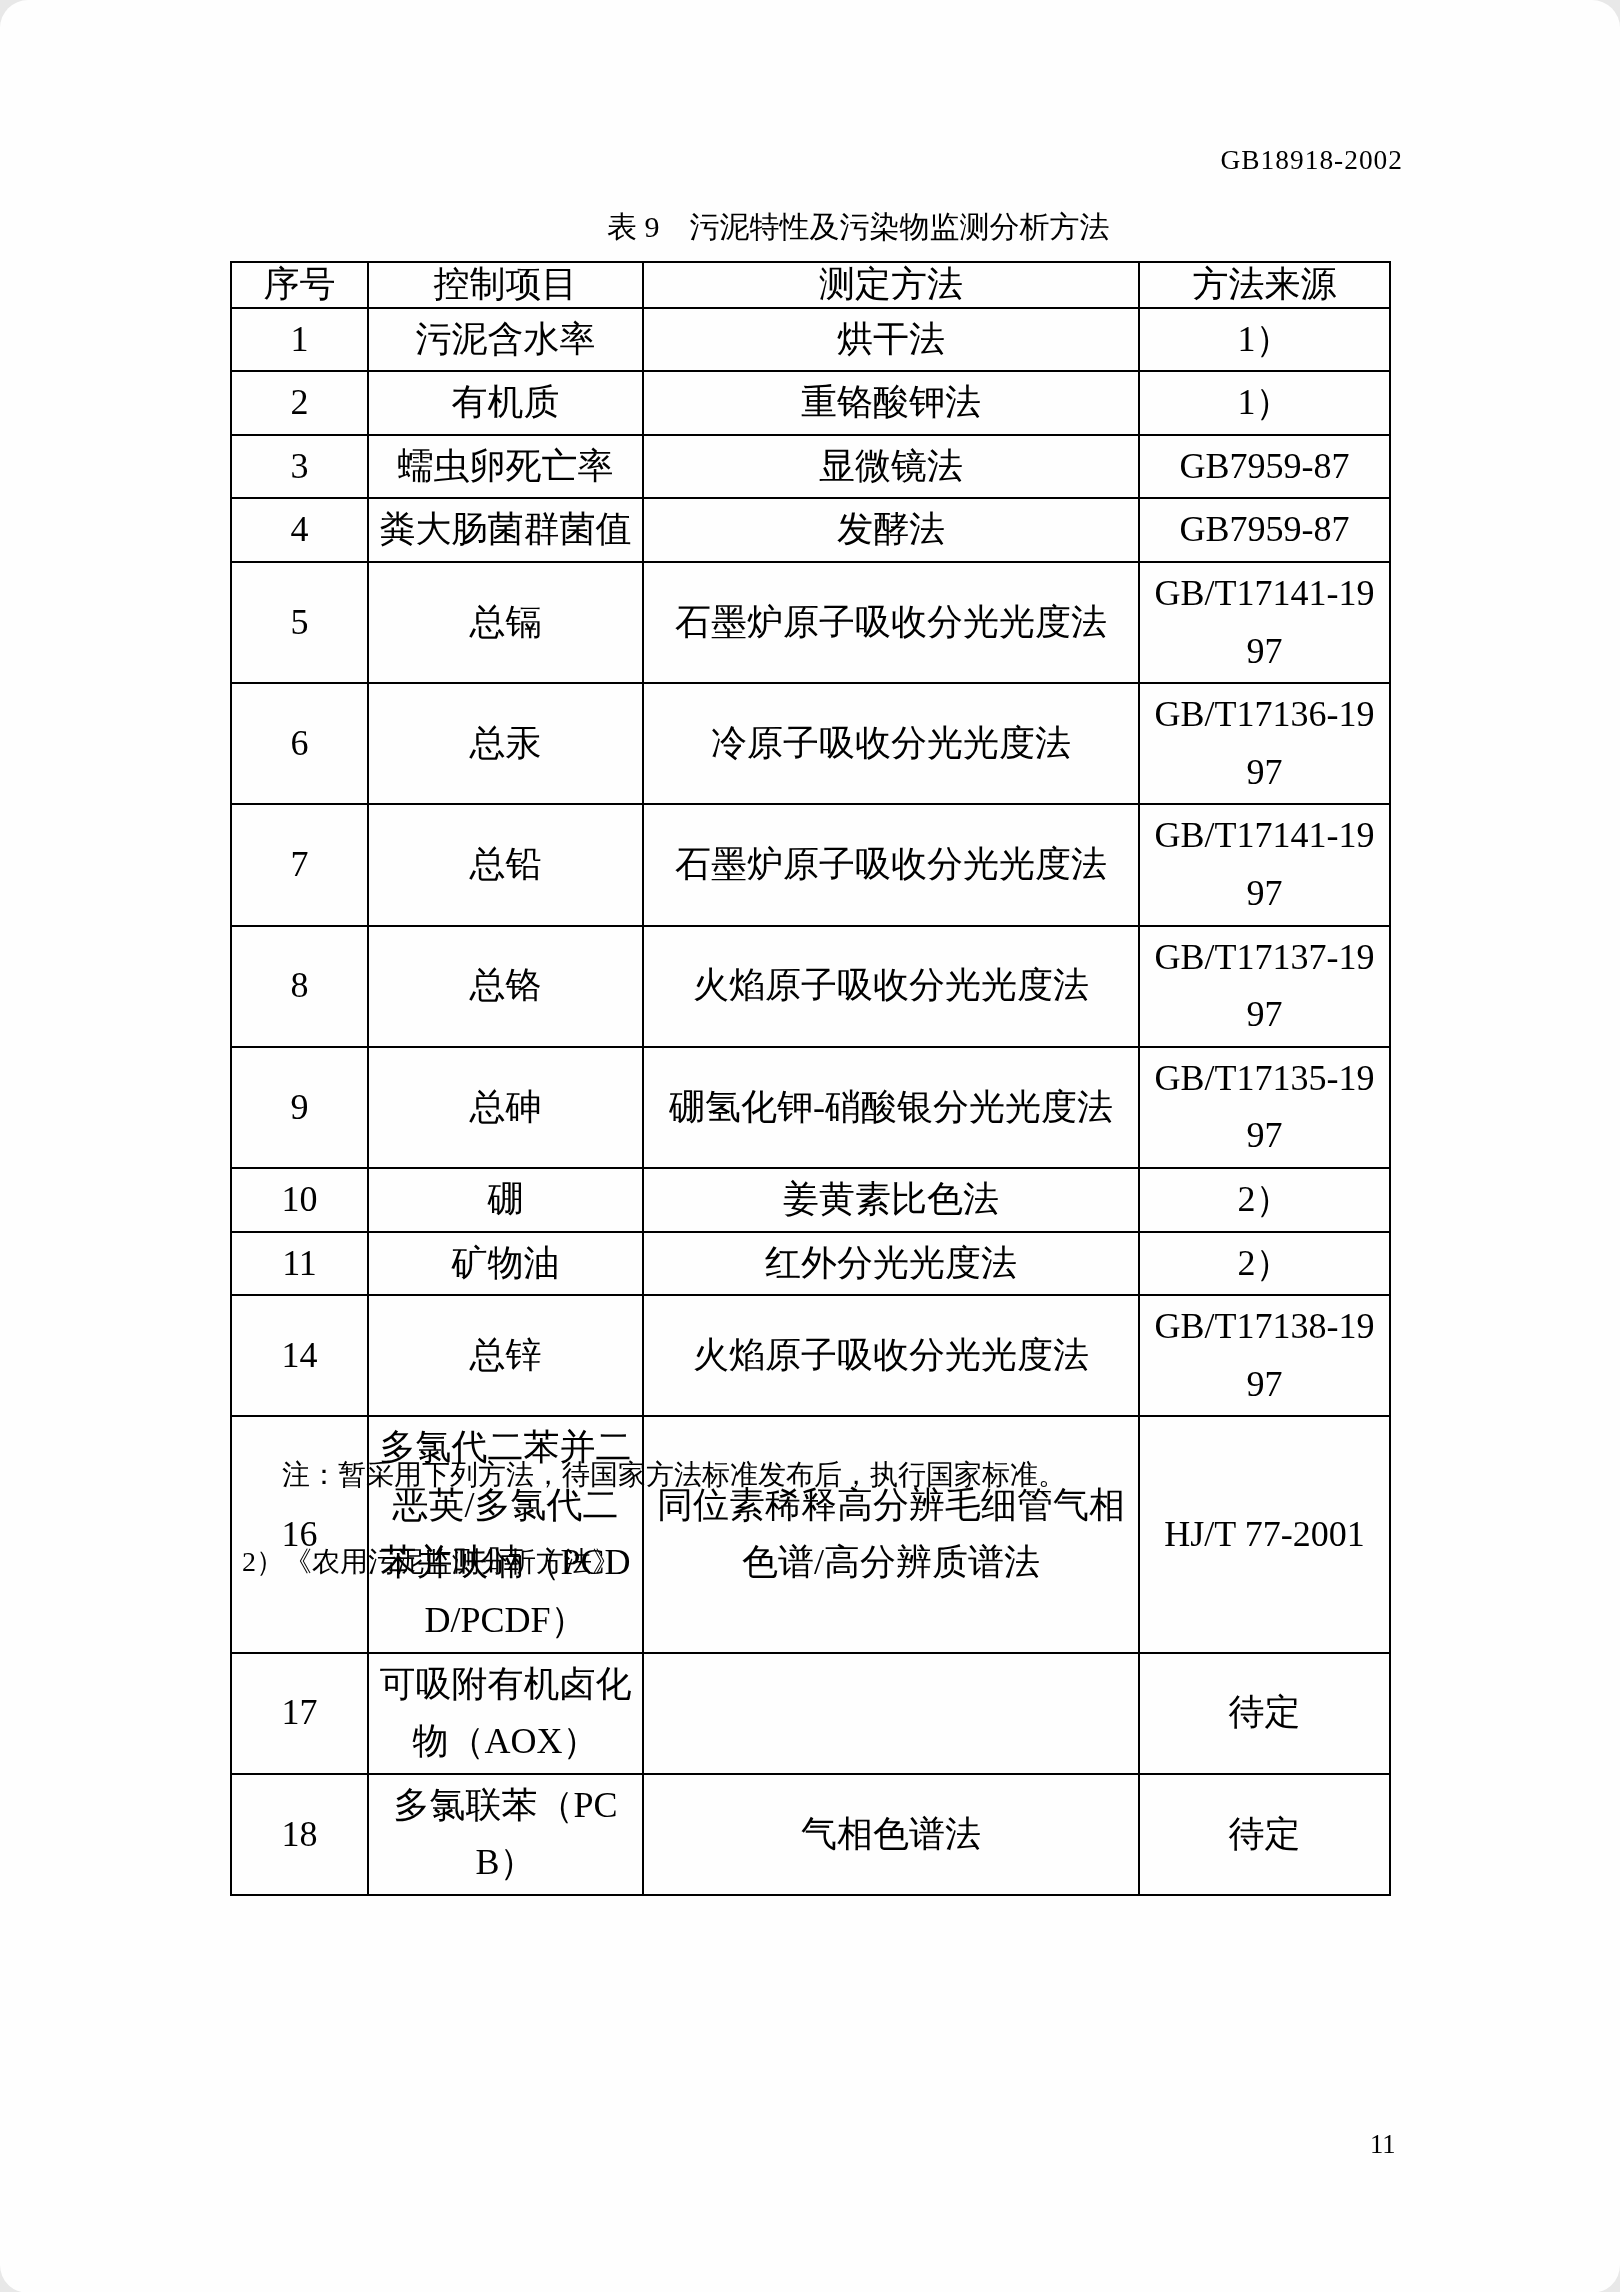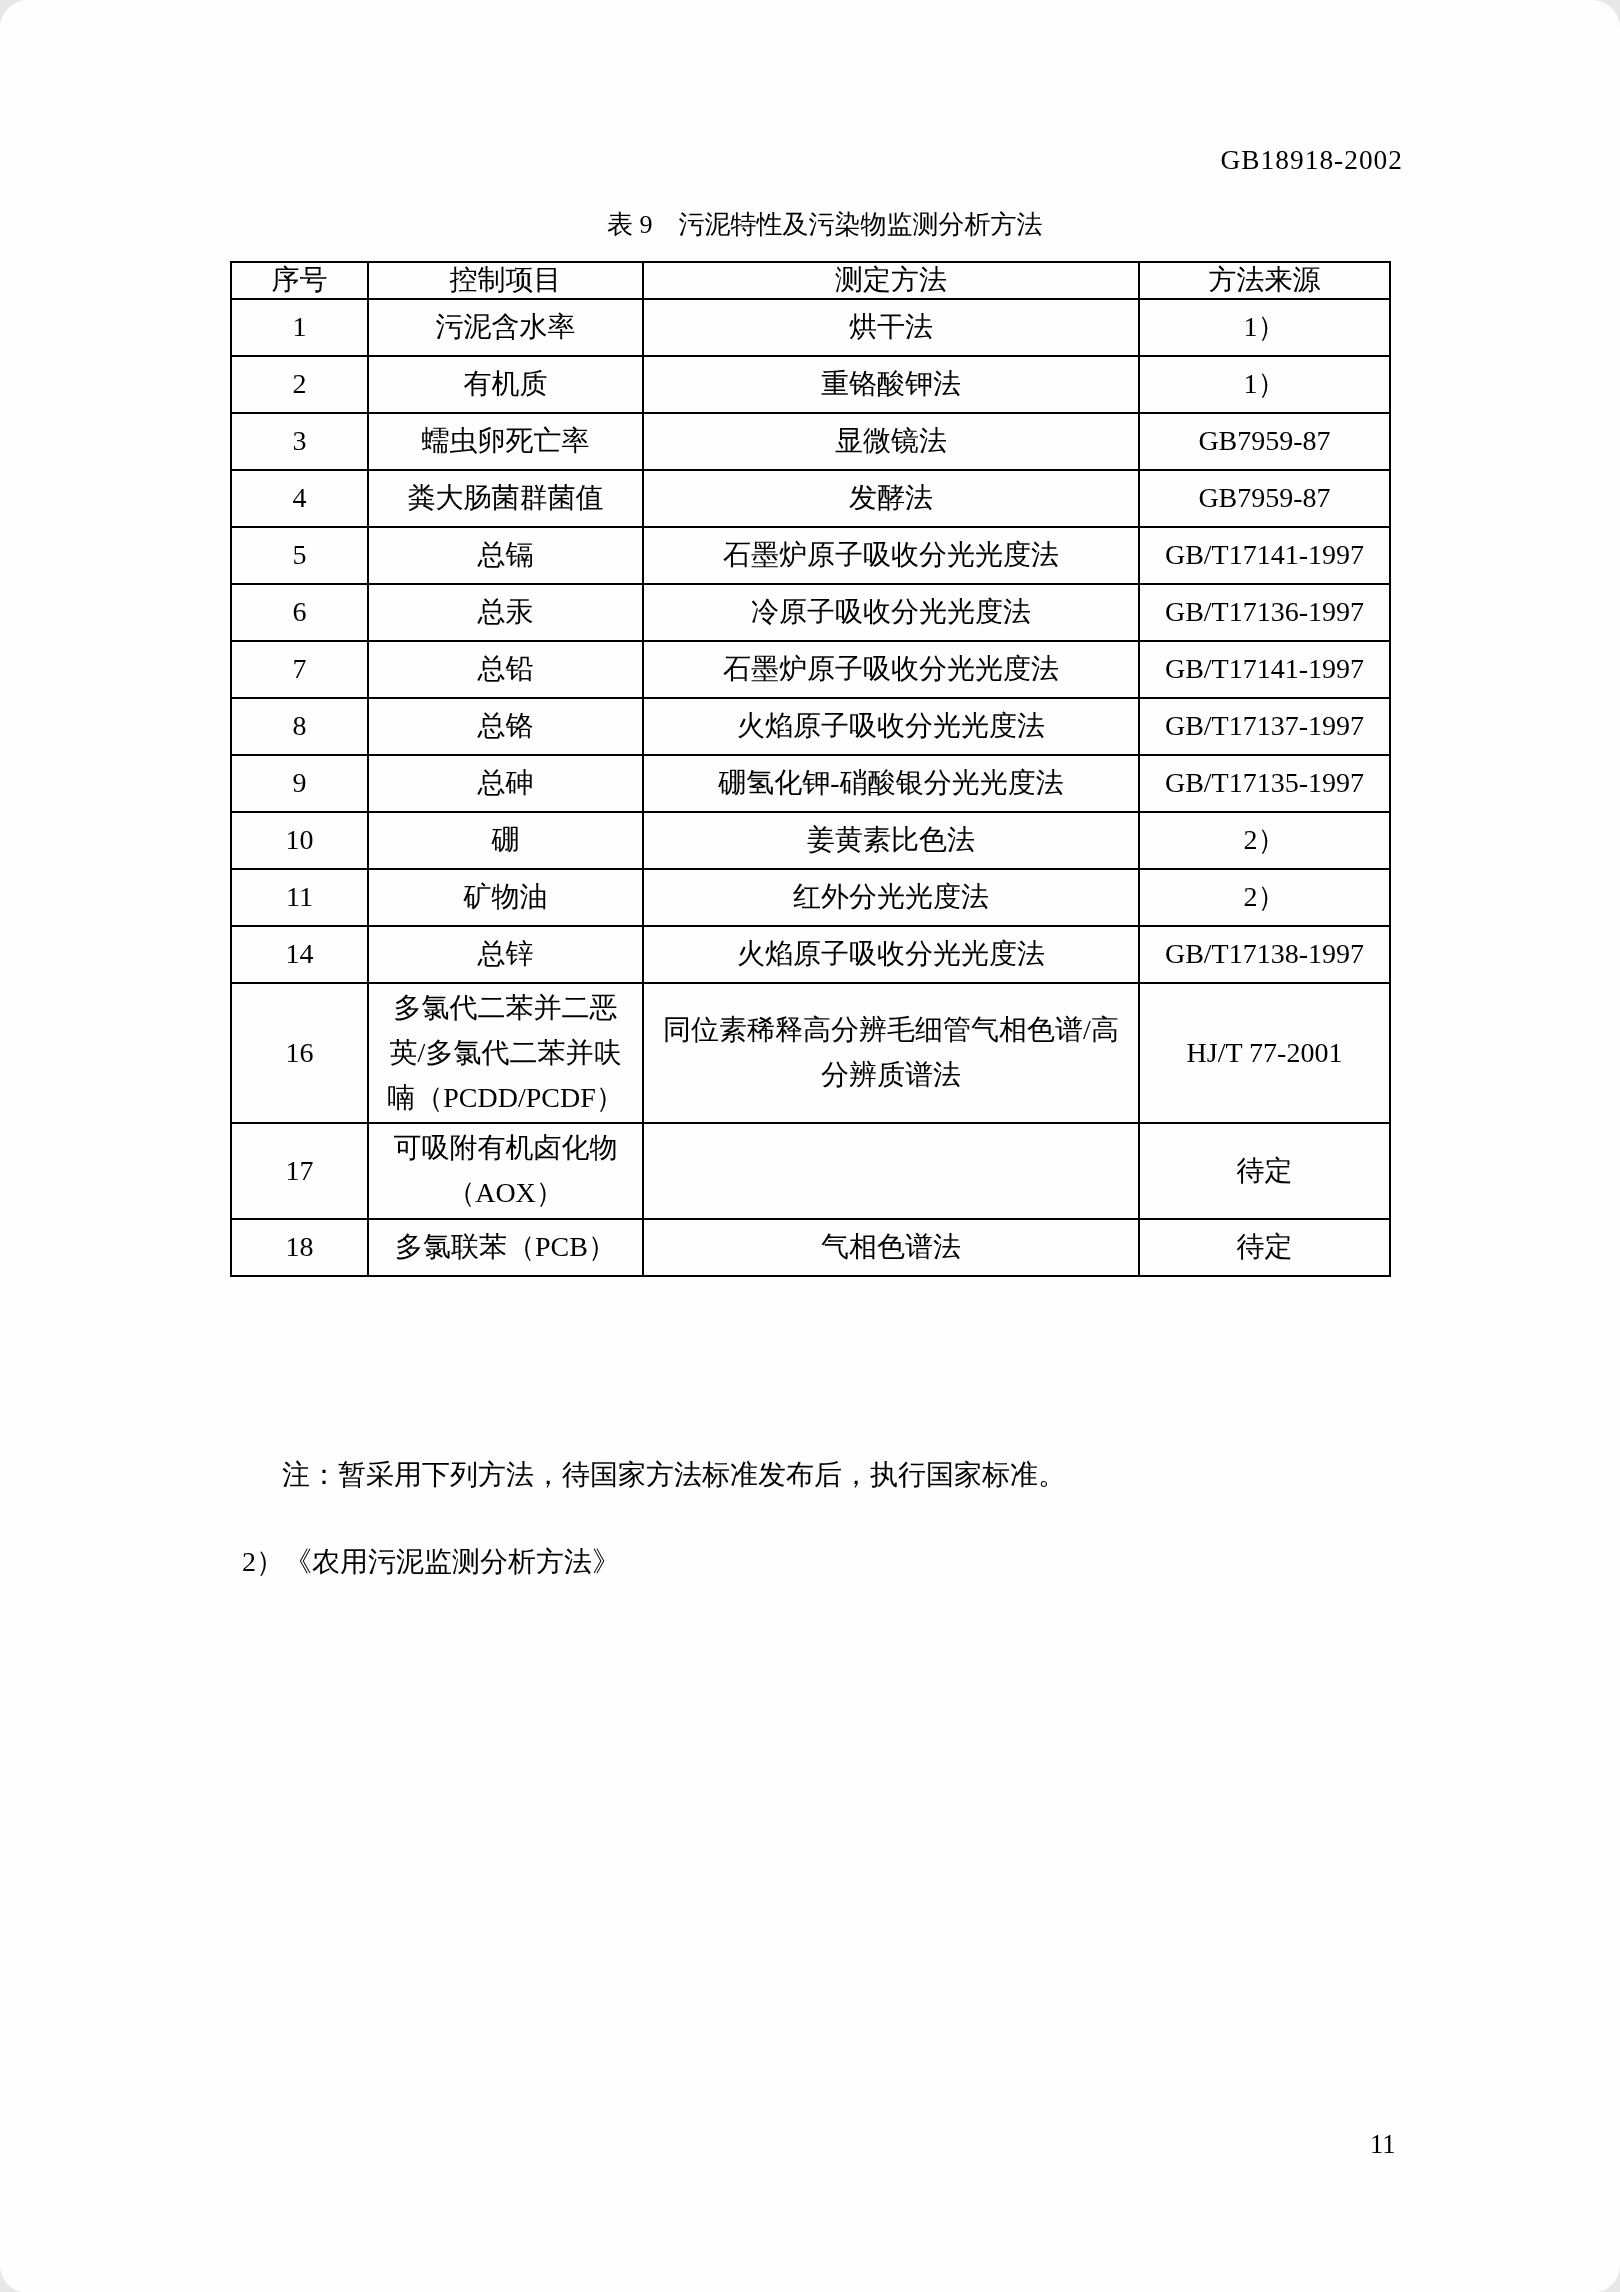--- a/index.html
+++ b/index.html
@@ -16,31 +16,31 @@
   .doc-number {
     position:absolute;
     top:145px; left:1019px; width:384px;
     text-align:right;
     font-size:27.4px;
     letter-spacing:1px;
   }
   .table-title {
     position:absolute;
     top:207px; left:607px;
-    font-size:26px;
+    font-size:30px;
     white-space:nowrap;
   }
   table.methods {
     position:absolute;
     top:261px; left:230px;
     width:1160px;
     border-collapse:collapse;
     table-layout:fixed;
     border:2.9px solid #000;
-    font-size:28px;
+    font-size:36px;
   }
   table.methods th, table.methods td {
     border-left:2px solid #000;
     border-right:2px solid #000;
     border-top:2.9px solid #000;
     border-bottom:2.9px solid #000;
     text-align:center;
     vertical-align:middle;
     padding:2px 9.8px;
     line-height:1.6;

